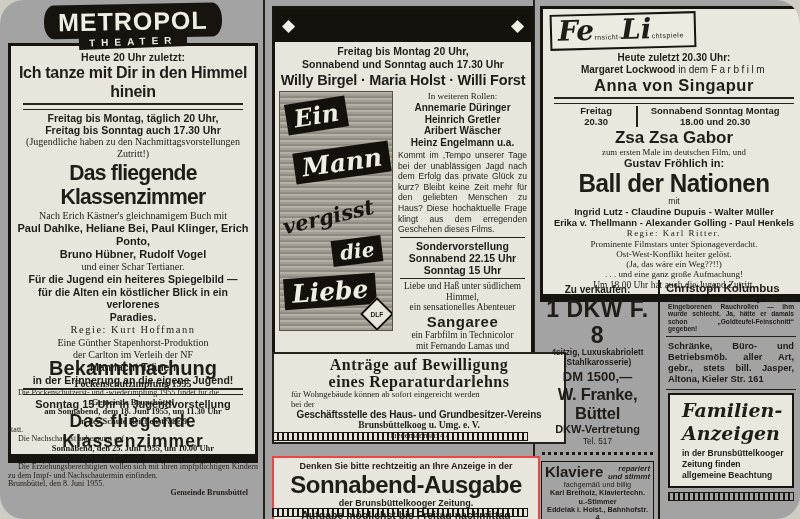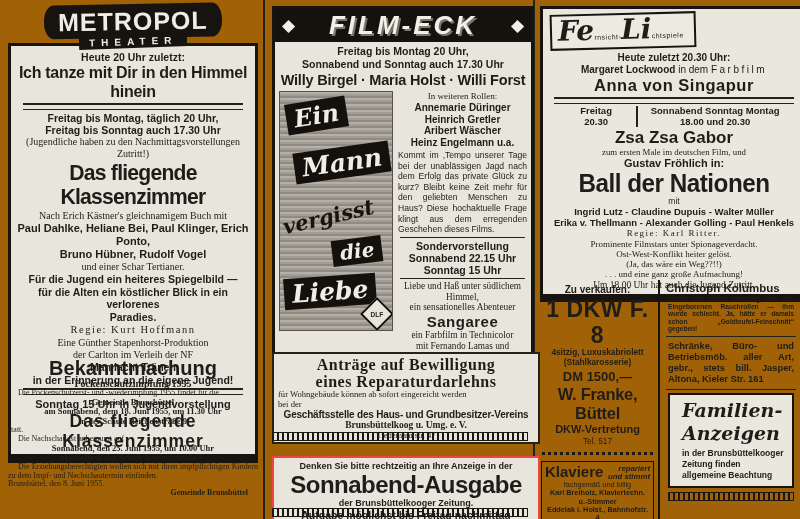--- a/index.html
+++ b/index.html
@@ -1,17 +1,17 @@
 <!DOCTYPE html>
 <html><head>
 <meta charset="utf-8">
 <style>
   html,body{margin:0;padding:0;}
   body{width:800px;height:519px;background:#cfccc4;font-family:"Liberation Sans",sans-serif;color:#201d18;}
-  #page{position:relative;width:800px;height:519px;background:#a16207;overflow:hidden;}
+  #page{position:relative;width:800px;height:519px;background:#a3a3a3;overflow:hidden;border-radius:24px;}
   .b{font-weight:bold;}
   .j{text-align:justify;}
   .vline{position:absolute;top:0;height:519px;width:2px;background:#25221c;}
   .rule2{height:4px;border-top:2px solid #25221c;border-bottom:1px solid #25221c;margin:2px 8px;}
   .rule1{border-top:1.5px solid #25221c;margin:3px 0;}
   .stripes{height:7px;background:repeating-linear-gradient(90deg,#1b1813 0 2px,rgba(0,0,0,0) 2px 5px);border-top:1px solid #1b1813;border-bottom:1px solid #1b1813;}
   .dots{border-top:3px dotted #1b1813;margin:5px 2px;}
 
   
   .metropol-ad{position:absolute;left:8px;top:4px;width:250px;}
@@ -66,21 +66,21 @@
   .fe-right{flex:1;min-width:0;}
   .fe-roleslabel{font-size:9px;line-height:11px;text-align:center;font-family:"Liberation Serif",serif;}
   .fe-role{font-size:10px;font-weight:bold;line-height:11.5px;text-align:center;}
   .fe-syn{font-size:8.6px;line-height:10.6px;margin-top:2px;}
   .fe-sep{border-top:1.5px solid #25221c;margin:2px 2px;}
   .fe-special{font-size:10.5px;font-weight:bold;line-height:12px;text-align:center;}
   .fe-sang{font-size:9.3px;line-height:10.8px;text-align:center;font-family:"Liberation Serif",serif;}
   .fe-sangtitle{font-size:15px;font-weight:bold;line-height:17px;text-align:center;letter-spacing:0.5px;}
 
   
-  .antraege-ad{position:absolute;left:272px;top:352px;width:256px;border:2px solid #25221c;padding:2px 4px;background:#e8e5dc;}
+  .antraege-ad{position:absolute;left:272px;top:352px;width:256px;border:2px solid #25221c;padding:2px 17px;background:#e8e5dc;}
   .an-title{font-family:"Liberation Serif",serif;font-size:16px;font-weight:bold;line-height:17px;text-align:center;letter-spacing:0.5px;}
   .an-body{font-size:8.6px;line-height:9.6px;font-family:"Liberation Serif",serif;}
   .an-office{font-size:10px;font-weight:bold;line-height:11px;text-align:center;letter-spacing:-0.2px;}
   .an-org{font-size:9.5px;font-weight:bold;line-height:10.5px;text-align:center;font-family:"Liberation Serif",serif;}
   .an-addr{font-size:8.6px;line-height:9.6px;text-align:center;font-family:"Liberation Serif",serif;}
   .div1{position:absolute;left:272px;top:432px;width:256px;}
   .sonnabend-ad{position:absolute;left:272px;top:456px;width:256px;border:2px solid #ef4444;padding:3px 4px;background:#e8e5dc;text-align:center;}
   .so-line1{font-size:9px;font-weight:bold;line-height:11px;}
   .so-title{font-size:24px;font-weight:bold;line-height:26px;letter-spacing:-0.5px;}
   .so-line2{font-size:9px;font-weight:bold;line-height:11px;}
@@ -185,21 +185,20 @@
     <div class="bek-strong">Sonnabend, den 25. Juni 1955, um 10.00 Uhr</div>
     <div class="bek-strong">ebenfalls in der Schule Reichenstraße 9.</div>
     <p class="ind j">Die Erziehungsberechtigten wollen sich mit ihren impfpflichtigen Kindern zu dem Impf- und Nachschautermin einfinden.</p>
     <div class="t">Brunsbüttel, den 8. Juni 1955.</div>
     <div class="t b bek-sign">Gemeinde Brunsbüttel</div>
   </div>
 
   <div class="filmeck-ad">
     <div class="fe-header">
       <span class="fe-diamond">◆</span>
-      <span class="fe-title">FILM-ECK</span>
       <span class="fe-diamond">◆</span>
     </div>
     <div class="fe-inner">
       <div class="fe-times">Freitag bis Montag 20 Uhr,</div>
       <div class="fe-times">Sonnabend und Sonntag auch 17.30 Uhr</div>
       <div class="fe-stars">Willy Birgel · Maria Holst · Willi Forst</div>
       <div class="fe-row">
         <div class="poster">
           <span class="pw pw-dark p-ein">Ein</span>
           <span class="pw pw-dark p-mann">Mann</span>

